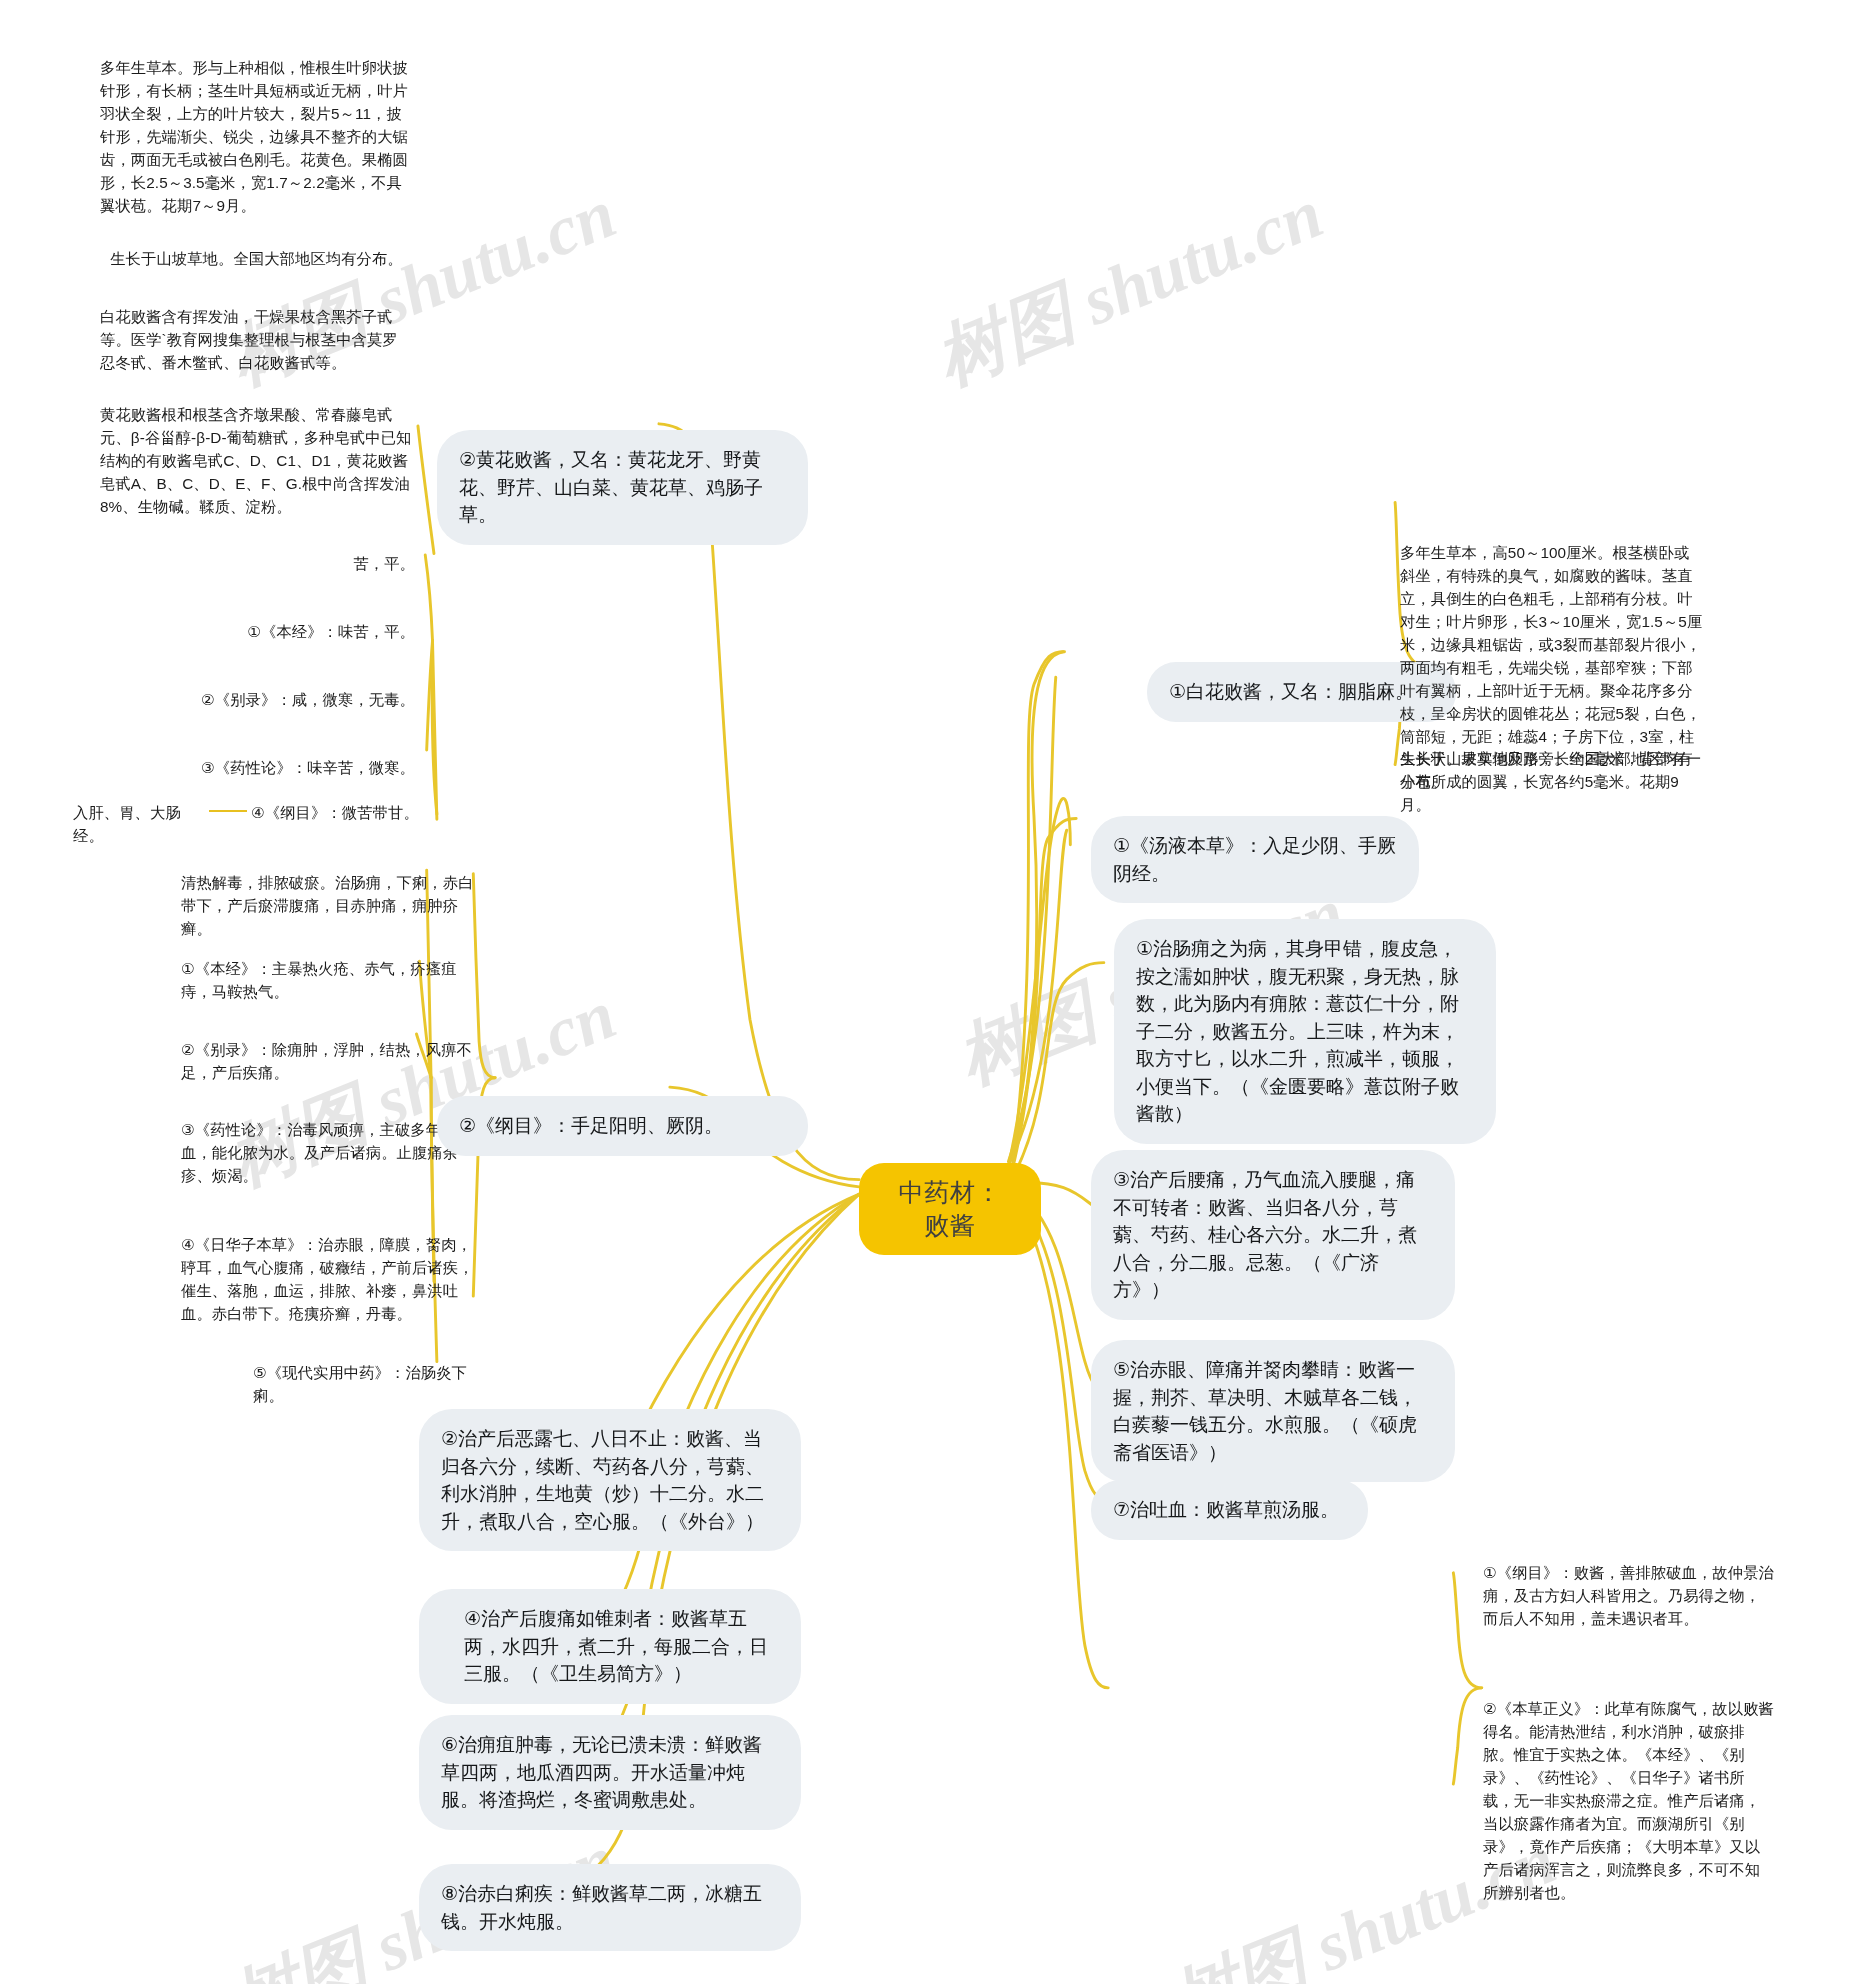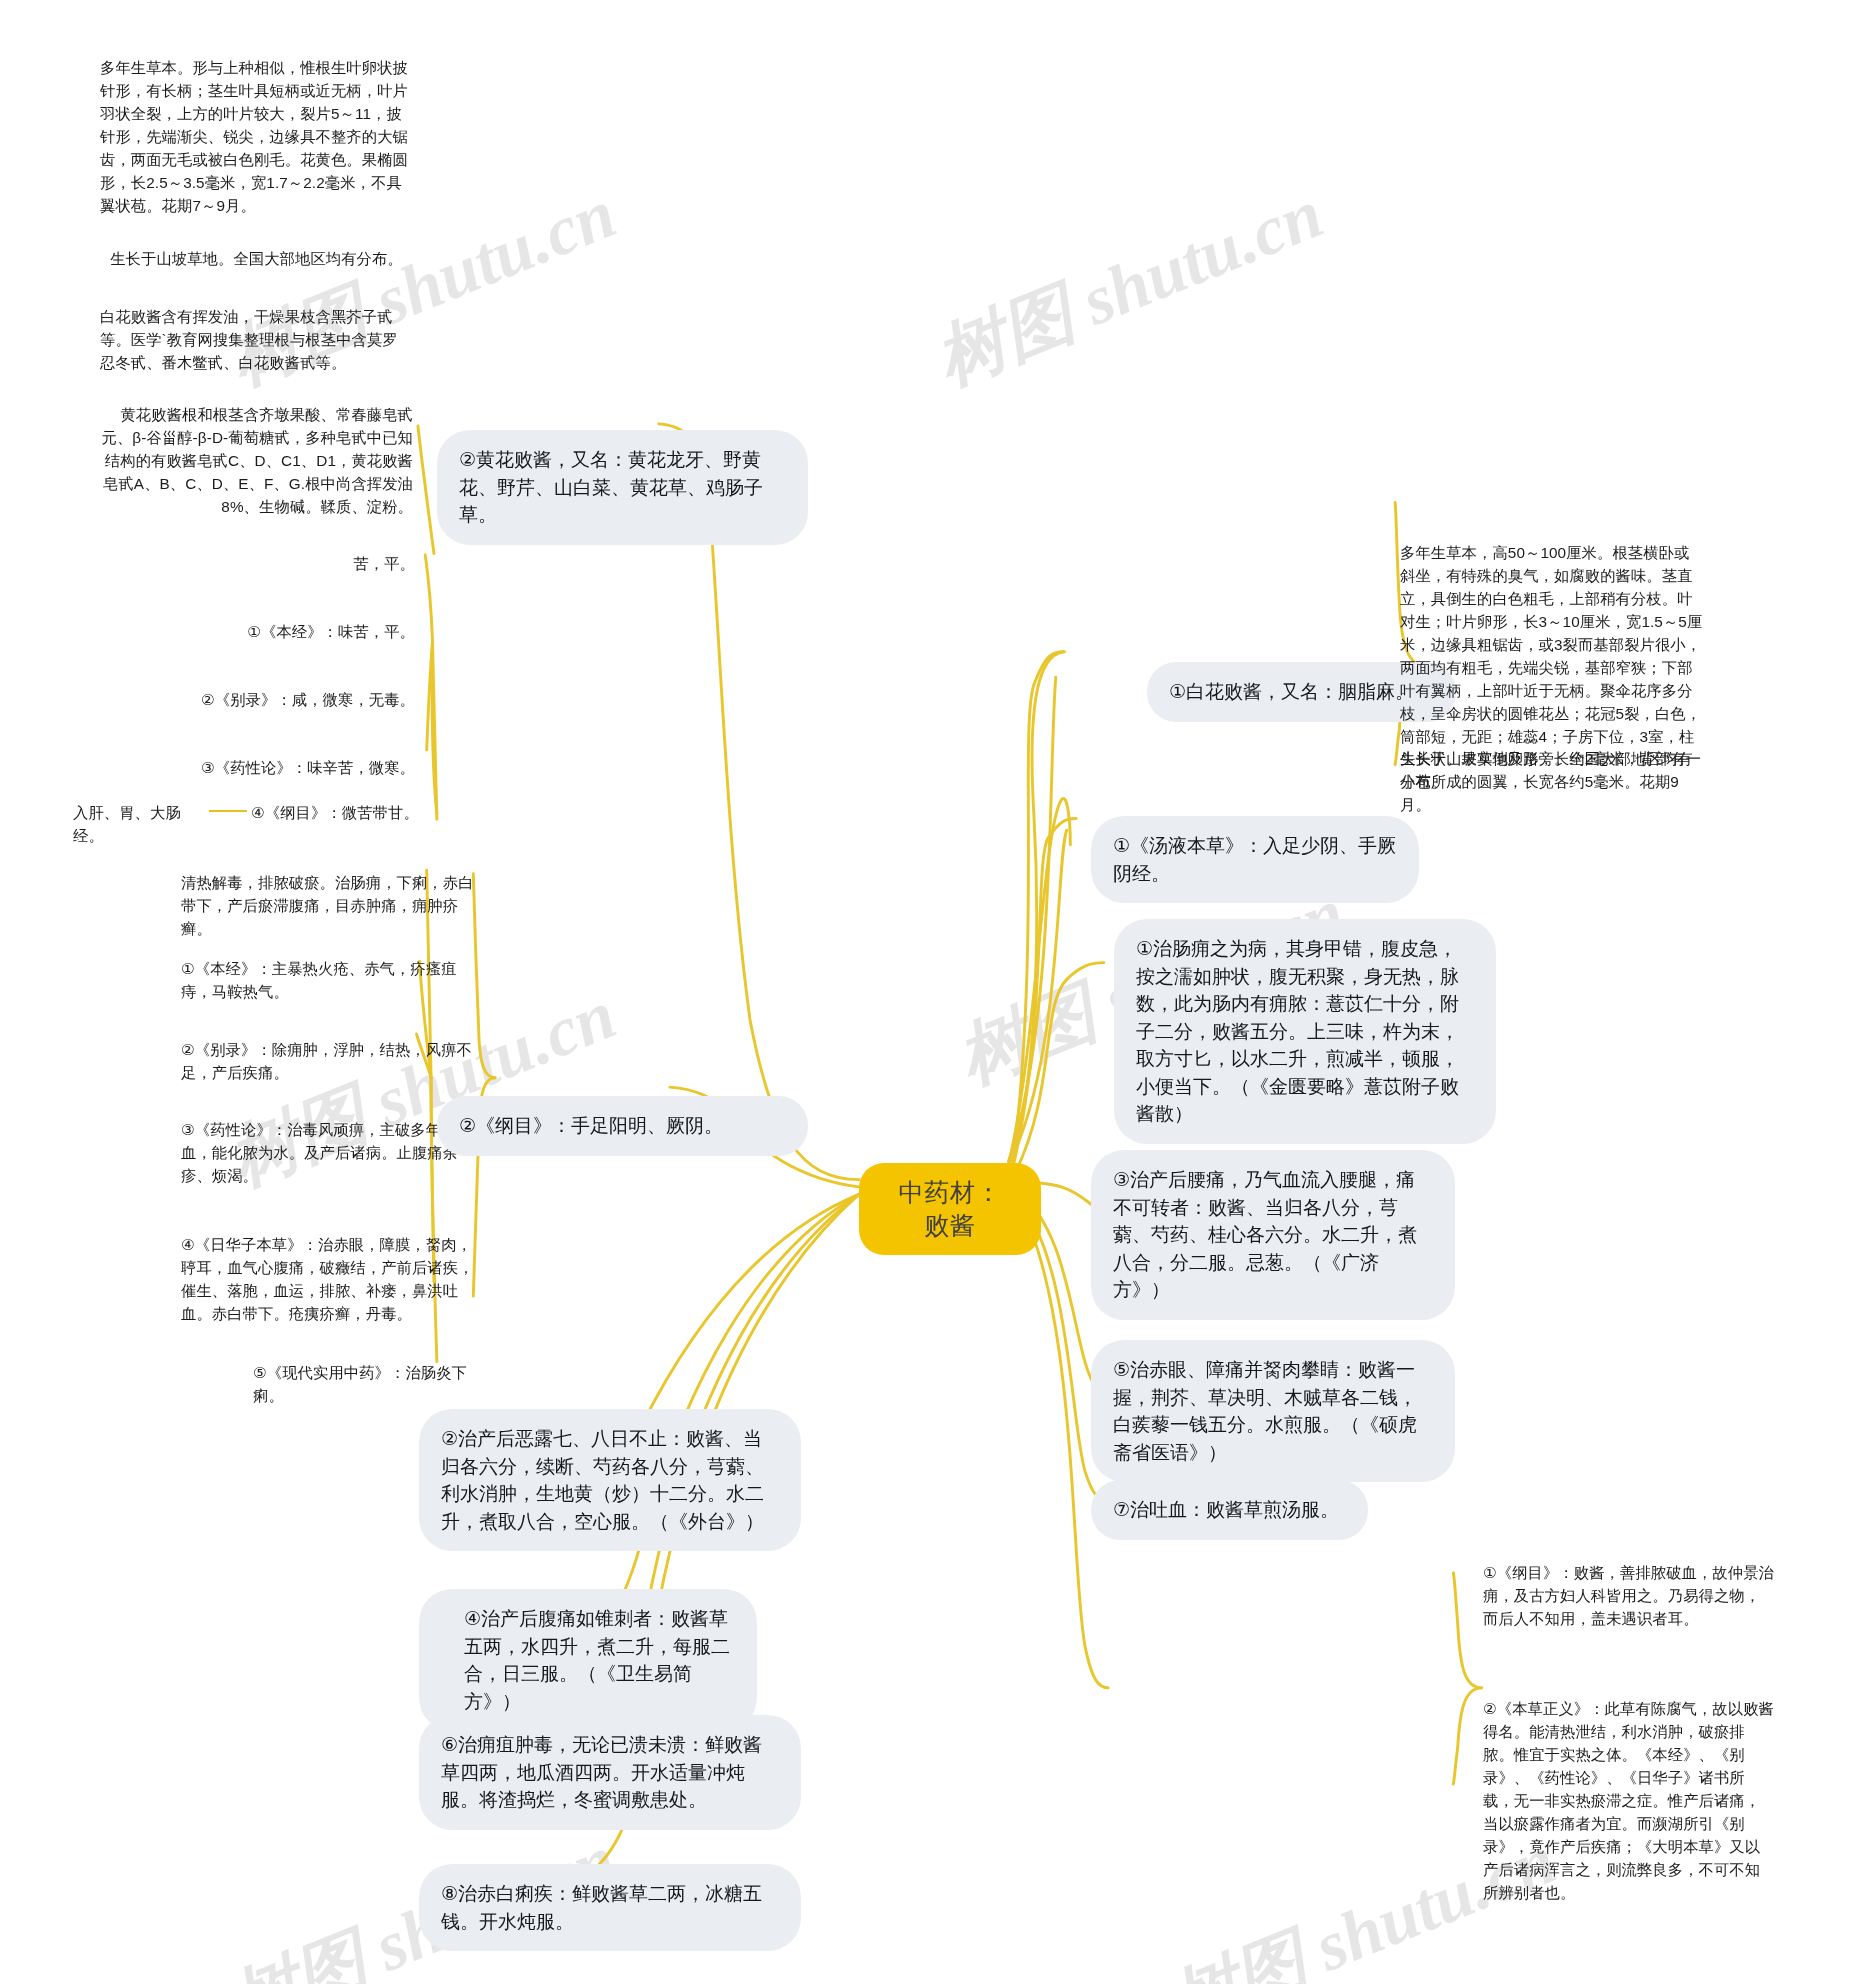--- a/index.html
+++ b/index.html
@@ -93,21 +93,21 @@
   <div class="leafline" style="left:209px;top:810px;width:38px;"></div>
 
   <div class="root" style="left:859px;top:1163px;width:182px;">中药材：败酱</div>
 
   <div class="plain" style="left:100px;top:57px;width:313px;">多年生草本。形与上种相似，惟根生叶卵状披针形，有长柄；茎生叶具短柄或近无柄，叶片羽状全裂，上方的叶片较大，裂片5～11，披针形，先端渐尖、锐尖，边缘具不整齐的大锯齿，两面无毛或被白色刚毛。花黄色。果椭圆形，长2.5～3.5毫米，宽1.7～2.2毫米，不具翼状苞。花期7～9月。</div>
 
   <div class="plain center" style="left:100px;top:248px;width:313px;">生长于山坡草地。全国大部地区均有分布。</div>
 
   <div class="plain" style="left:100px;top:306px;width:313px;">白花败酱含有挥发油，干燥果枝含黑芥子甙等。医学`教育网搜集整理根与根茎中含莫罗忍冬甙、番木鳖甙、白花败酱甙等。</div>
 
-  <div class="plain" style="left:100px;top:404px;width:313px;text-align:right;">黄花败酱根和根茎含齐墩果酸、常春藤皂甙元、β-谷甾醇-β-D-葡萄糖甙，多种皂甙中已知结构的有败酱皂甙C、D、C1、D1，黄花败酱皂甙A、B、C、D、E、F、G.根中尚含挥发油8%、生物碱。鞣质、淀粉。</div>
+  <div class="plain" style="left:100px;top:404px;width:313px;">黄花败酱根和根茎含齐墩果酸、常春藤皂甙元、β-谷甾醇-β-D-葡萄糖甙，多种皂甙中已知结构的有败酱皂甙C、D、C1、D1，黄花败酱皂甙A、B、C、D、E、F、G.根中尚含挥发油8%、生物碱。鞣质、淀粉。</div>
 
   <div class="plain right" style="left:189px;top:553px;width:226px;">苦，平。</div>
 
   <div class="plain right" style="left:146px;top:621px;width:269px;">①《本经》：味苦，平。</div>
 
   <div class="plain right" style="left:131px;top:689px;width:284px;">②《别录》：咸，微寒，无毒。</div>
 
   <div class="plain right" style="left:131px;top:757px;width:284px;">③《药性论》：味辛苦，微寒。</div>
 
   <div class="plain" style="left:73px;top:802px;width:138px;">入肝、胃、大肠经。</div>
@@ -125,21 +125,21 @@
   <div class="plain" style="left:181px;top:1234px;width:306px;">④《日华子本草》：治赤眼，障膜，胬肉，聤耳，血气心腹痛，破癥结，产前后诸疾，催生、落胞，血运，排脓、补瘘，鼻洪吐血。赤白带下。疮痍疥癣，丹毒。</div>
 
   <div class="plain" style="left:253px;top:1362px;width:240px;">⑤《现代实用中药》：治肠炎下痢。</div>
 
   <div class="bubble" style="left:437px;top:430px;width:371px;">②黄花败酱，又名：黄花龙牙、野黄花、野芹、山白菜、黄花草、鸡肠子草。</div>
 
   <div class="bubble pill" style="left:437px;top:1096px;width:371px;">②《纲目》：手足阳明、厥阴。</div>
 
   <div class="bubble" style="left:419px;top:1409px;width:382px;">②治产后恶露七、八日不止：败酱、当归各六分，续断、芍药各八分，芎藭、利水消肿，生地黄（炒）十二分。水二升，煮取八合，空心服。（《外台》）</div>
 
-  <div class="bubble" style="left:419px;top:1589px;width:338px;padding-left:45px;">④治产后腹痛如锥刺者：败酱草五两，水四升，煮二升，每服二合，日三服。（《卫生易简方》）</div>
+  <div class="bubble" style="left:419px;top:1589px;width:382px;padding-left:45px;">④治产后腹痛如锥刺者：败酱草五两，水四升，煮二升，每服二合，日三服。（《卫生易简方》）</div>
 
   <div class="bubble" style="left:419px;top:1715px;width:382px;">⑥治痈疽肿毒，无论已溃未溃：鲜败酱草四两，地瓜酒四两。开水适量冲炖服。将渣捣烂，冬蜜调敷患处。</div>
 
   <div class="bubble" style="left:419px;top:1864px;width:382px;">⑧治赤白痢疾：鲜败酱草二两，冰糖五钱。开水炖服。</div>
 
   <div class="bubble pill" style="left:1147px;top:662px;width:309px;">①白花败酱，又名：胭脂麻。</div>
 
   <div class="bubble" style="left:1091px;top:816px;width:328px;">①《汤液本草》：入足少阴、手厥阴经。</div>
 
   <div class="bubble" style="left:1114px;top:919px;width:382px;">①治肠痈之为病，其身甲错，腹皮急，按之濡如肿状，腹无积聚，身无热，脉数，此为肠内有痈脓：薏苡仁十分，附子二分，败酱五分。上三味，杵为末，取方寸匕，以水二升，煎减半，顿服，小便当下。（《金匮要略》薏苡附子败酱散）</div>

